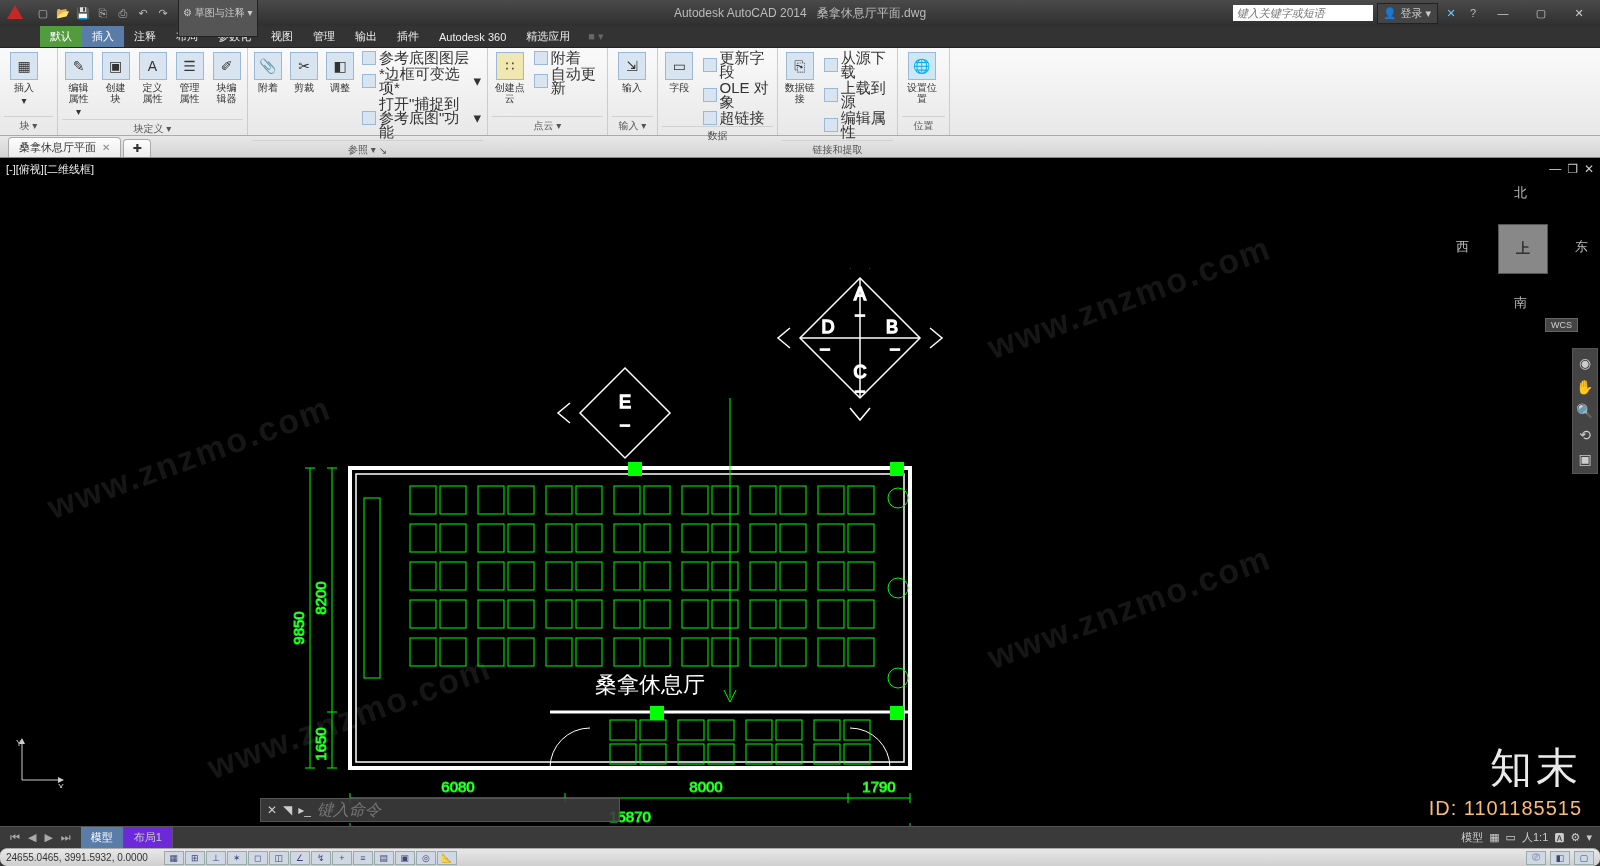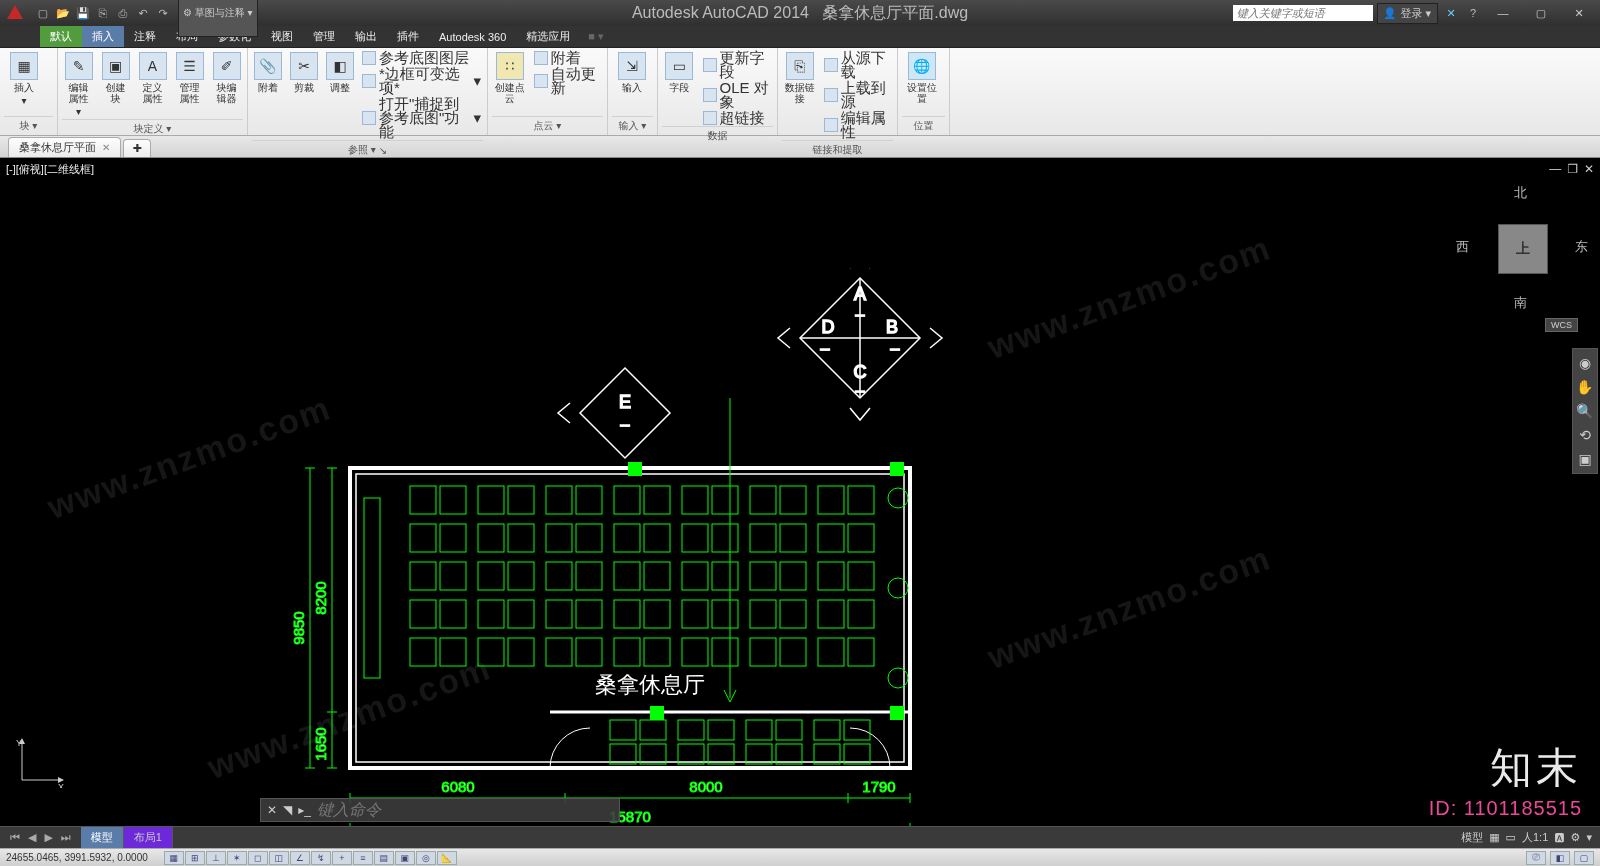--- a/index.html
+++ b/index.html
@@ -4,21 +4,21 @@
 <style>
   * { box-sizing: border-box; margin: 0; padding: 0; font-family: "Microsoft YaHei", sans-serif; }
   body { width: 1600px; height: 866px; background: #333; overflow: hidden; user-select: none; }
   
   
   .titlebar { height: 26px; background: linear-gradient(#4a4a4a,#2f2f2f); display: flex; align-items: center; color: #ccc; font-size: 11px; position: relative; }
   .app-logo { width: 22px; height: 22px; margin: 0 4px; display:flex;align-items:center;justify-content:center; }
   .qat { display: flex; gap: 2px; margin-left: 4px; }
   .qat-btn { width: 18px; height: 18px; display:flex;align-items:center;justify-content:center;color:#bbb;font-size:11px; }
   .ws-select { background:#555;border:1px solid #222;color:#ccc;font-size:10px;padding:16px 4px;margin-left:6px; }
-  .title-center { position:absolute;left:50%;transform:translateX(-50%);color:#bbb;font-size:16px;text-align:right; }
+  .title-center { position:absolute;left:50%;transform:translateX(-50%);color:#bbb;font-size:12px;text-align:right; }
   .title-right { margin-left:auto;display:flex;align-items:center;gap:4px;padding-right:4px; }
   .search-box { background:#fff;border:none;width:140px;height:16px;font-size:11px;padding:0 4px;color:#888;font-style:italic; }
   .login-btn { background:#444;color:#ccc;font-size:11px;padding:2px 6px;border:1px solid #222;display:flex;align-items:center;gap:3px; }
   .win-btn { width:34px;height:20px;color:#ccc;display:flex;align-items:center;justify-content:center;font-size:11px; }
   
   
   .menubar { height: 22px; background:#333; display:flex; align-items:center; padding-left:40px; gap:0; border-bottom:1px solid #222; }
   .menu-item { color:#eee; font-size:11px; padding:3px 10px; }
   .menu-item.active { background:#5a7ca8; color:#fff; }
   .menu-item:first-child { background:#529c3e;color:#fff; }
@@ -66,29 +66,29 @@
 
   
   .layout-tabs { height:22px;background:#3a3a3a;display:flex;align-items:center;padding-left:6px;gap:0;font-size:11px;color:#ccc;border-top:1px solid #555; }
   .lt-nav { display:flex;gap:0;margin-right:6px; }
   .lt-nav span { padding:2px 4px;color:#aaa; }
   .lt-tab { padding:3px 10px;border-right:1px solid #555;background:#6d28d9; }
   .lt-tab.active { background:#5a7ca8;color:#fff; }
   .layout-right { margin-left:auto;display:flex;align-items:center;gap:6px;padding-right:8px;font-size:11px;color:#ccc; }
 
   
-  .statusbar { height:18px;background:linear-gradient(#e8e8e8,#cfcfcf);display:flex;align-items:center;font-size:10px;color:#333;padding:0 6px;gap:10px;border-top:1px solid #aaa; }
+  .statusbar { height:18px;background:linear-gradient(#e8e8e8,#cfcfcf);display:flex;align-items:center;font-size:10px;color:#333;padding:0 6px;gap:10px;border-top:1px solid #aaa;border-radius:7px; }
   .status-toggles { display:flex;gap:1px;margin-left:6px; }
   .st-btn { width:20px;height:14px;background:#d0d8e4;border:1px solid #9aa;display:flex;align-items:center;justify-content:center;font-size:9px;color:#447; }
   .status-right { margin-left:auto;display:flex;gap:4px;align-items:center; }
 
   
   .wm { position:absolute;color:rgba(120,120,120,.18);font-size:34px;font-weight:bold;transform:rotate(-20deg);pointer-events:none;letter-spacing:2px; }
   .wmlogo { position:absolute;right:18px;bottom:30px;color:#eaeaea;font-size:42px;font-weight:300;letter-spacing:4px;margin-left:20px; }
-  .wmid { position:absolute;right:18px;bottom:6px;color:#ec4899;font-size:20px;letter-spacing:1px; }
+  .wmid { position:absolute;right:18px;bottom:6px;color:#fdba74;font-size:20px;letter-spacing:1px; }
 </style>
 </head>
 <body>
 
 <div class="titlebar">
   <div class="app-logo">
       <svg width="18" height="18">
         <polygon points="9,1 17,15 1,15" fill="#c62828"></polygon>
       </svg>
     </div>

